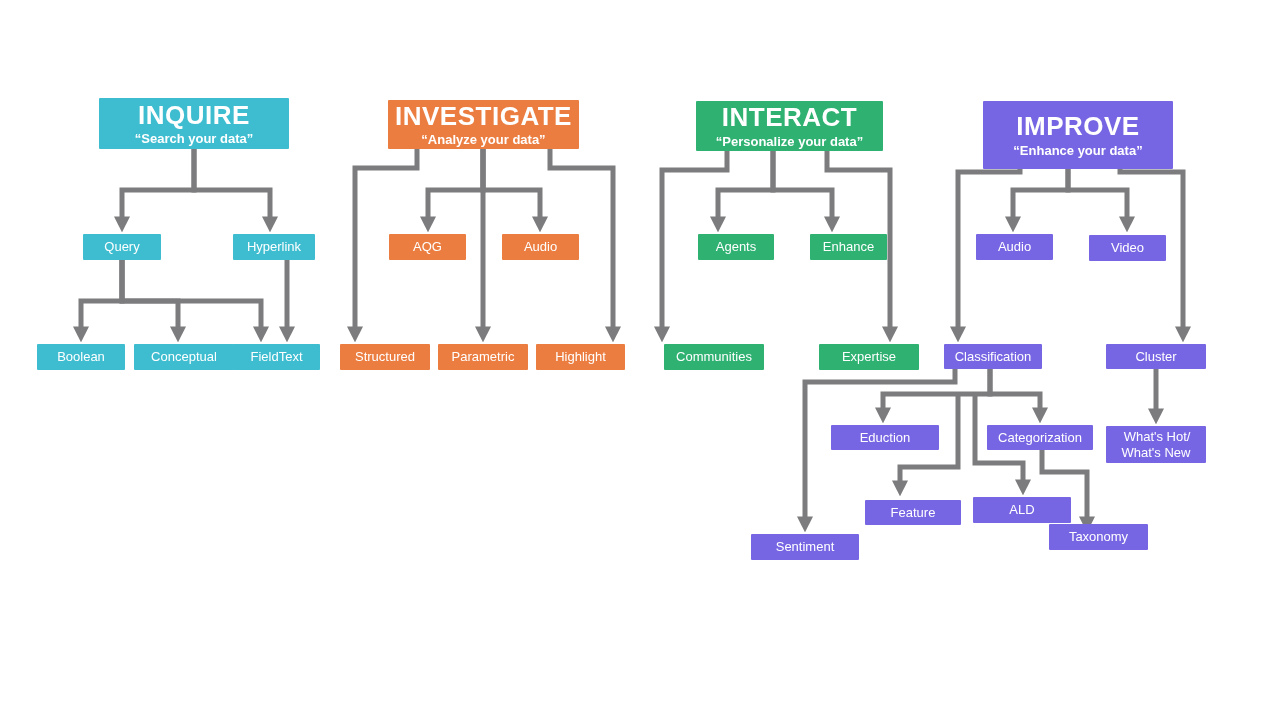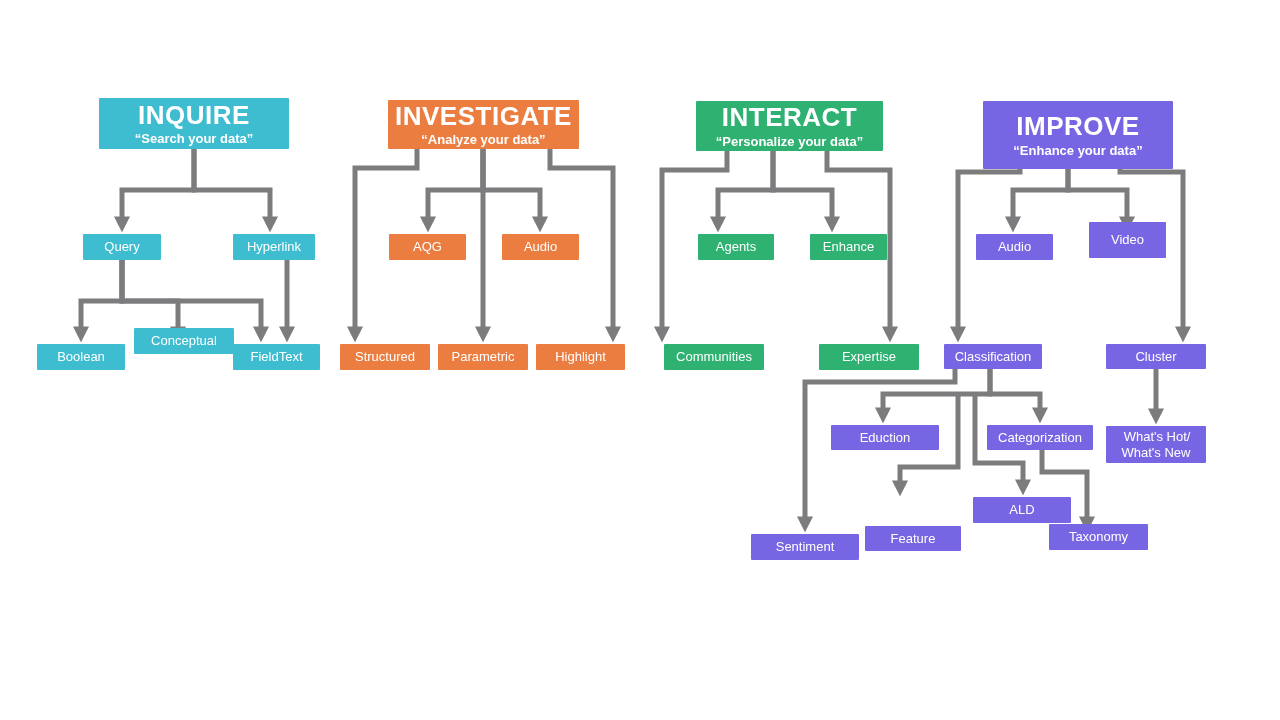--- a/index.html
+++ b/index.html
@@ -114,21 +114,21 @@
     <path class="edge" d="M1042,449 V472 H1087 V526" marker-end="url(#arrow)"></path>
   </svg>
 
   <div class="hdr c-inquire" style="left:99px;top:98px;width:190px;height:51px">
     <div class="hdr-title">INQUIRE</div>
     <div class="hdr-sub">“Search your data”</div>
   </div>
   <div class="node c-inquire" style="left:83px;top:234px;width:78px;height:26px">Query</div>
   <div class="node c-inquire" style="left:233px;top:234px;width:82px;height:26px">Hyperlink</div>
   <div class="node c-inquire" style="left:37px;top:344px;width:88px;height:26px">Boolean</div>
-  <div class="node c-inquire" style="left:134px;top:328px;width:100px;height:26px">Conceptual</div>
+  <div class="node c-inquire" style="left:134px;top:344px;width:100px;height:26px">Conceptual</div>
   <div class="node c-inquire" style="left:233px;top:344px;width:87px;height:26px">FieldText</div>
 
   <div class="hdr c-investigate" style="left:388px;top:100px;width:191px;height:49px">
     <div class="hdr-title">INVESTIGATE</div>
     <div class="hdr-sub">“Analyze your data”</div>
   </div>
   <div class="node c-investigate" style="left:389px;top:234px;width:77px;height:26px">AQG</div>
   <div class="node c-investigate" style="left:502px;top:234px;width:77px;height:26px">Audio</div>
   <div class="node c-investigate" style="left:340px;top:344px;width:90px;height:26px">Structured</div>
   <div class="node c-investigate" style="left:438px;top:344px;width:90px;height:26px">Parametric</div>
@@ -141,25 +141,25 @@
   <div class="node c-interact" style="left:682px;top:234px;width:76px;height:26px">Agents</div>
   <div class="node c-interact" style="left:794px;top:234px;width:77px;height:26px">Enhance</div>
   <div class="node c-interact" style="left:648px;top:344px;width:100px;height:26px">Communities</div>
   <div class="node c-interact" style="left:803px;top:344px;width:100px;height:26px">Expertise</div>
 
   <div class="hdr c-improve" style="left:983px;top:101px;width:190px;height:68px">
     <div class="hdr-title">IMPROVE</div>
     <div class="hdr-sub">“Enhance your data”</div>
   </div>
   <div class="node c-improve" style="left:976px;top:234px;width:77px;height:26px">Audio</div>
-  <div class="node c-improve" style="left:1089px;top:222px;width:77px;height:36px">Video</div>
+  <div class="node c-improve" style="left:1089px;top:235px;width:77px;height:26px">Video</div>
   <div class="node c-improve" style="left:944px;top:344px;width:98px;height:25px">Classification</div>
   <div class="node c-improve" style="left:1106px;top:344px;width:100px;height:25px">Cluster</div>
   <div class="node c-improve" style="left:831px;top:425px;width:108px;height:25px">Eduction</div>
   <div class="node c-improve" style="left:987px;top:425px;width:106px;height:25px">Categorization</div>
   <div class="node c-improve" style="left:1106px;top:426px;width:100px;height:37px">What's Hot/
 What's New</div>
-  <div class="node c-improve" style="left:865px;top:526px;width:96px;height:25px">Feature</div>
+  <div class="node c-improve" style="left:865px;top:500px;width:96px;height:25px">Feature</div>
   <div class="node c-improve" style="left:973px;top:497px;width:98px;height:26px">ALD</div>
   <div class="node c-improve" style="left:751px;top:534px;width:108px;height:26px">Sentiment</div>
   <div class="node c-improve" style="left:1049px;top:524px;width:99px;height:26px">Taxonomy</div>
 
 </div>
 
 </body></html>

